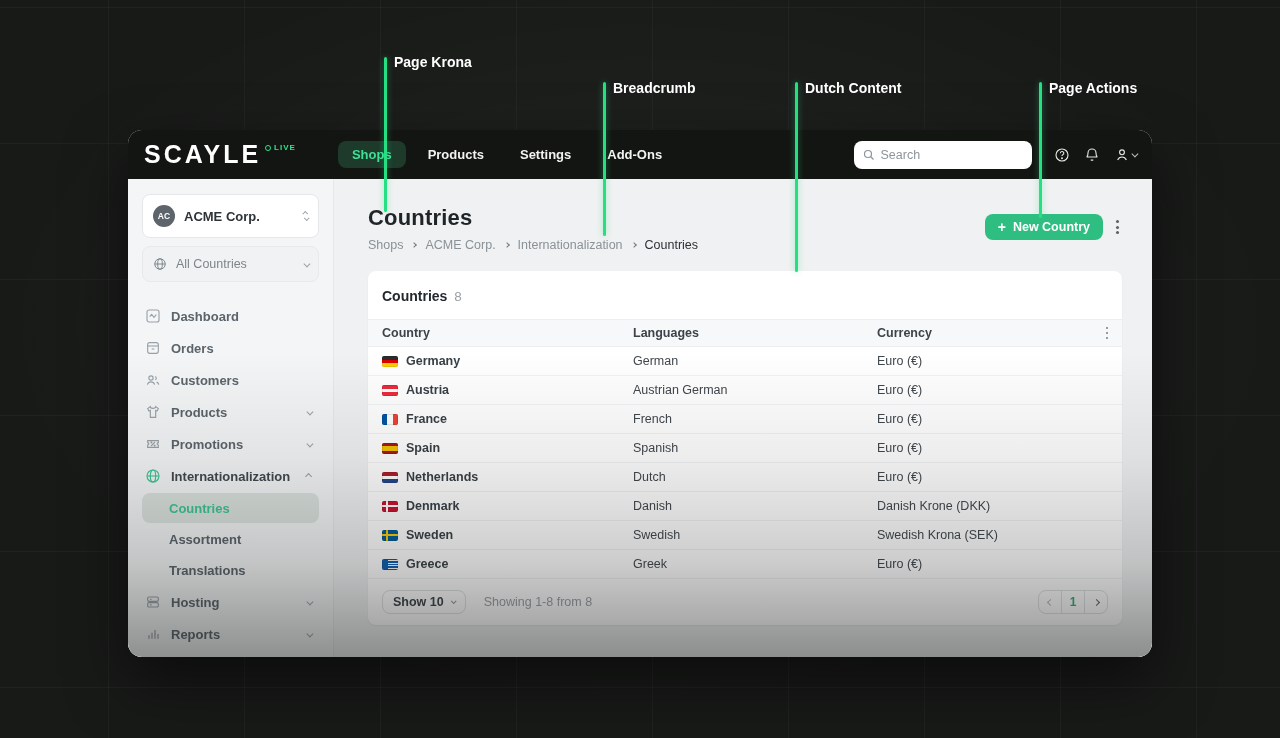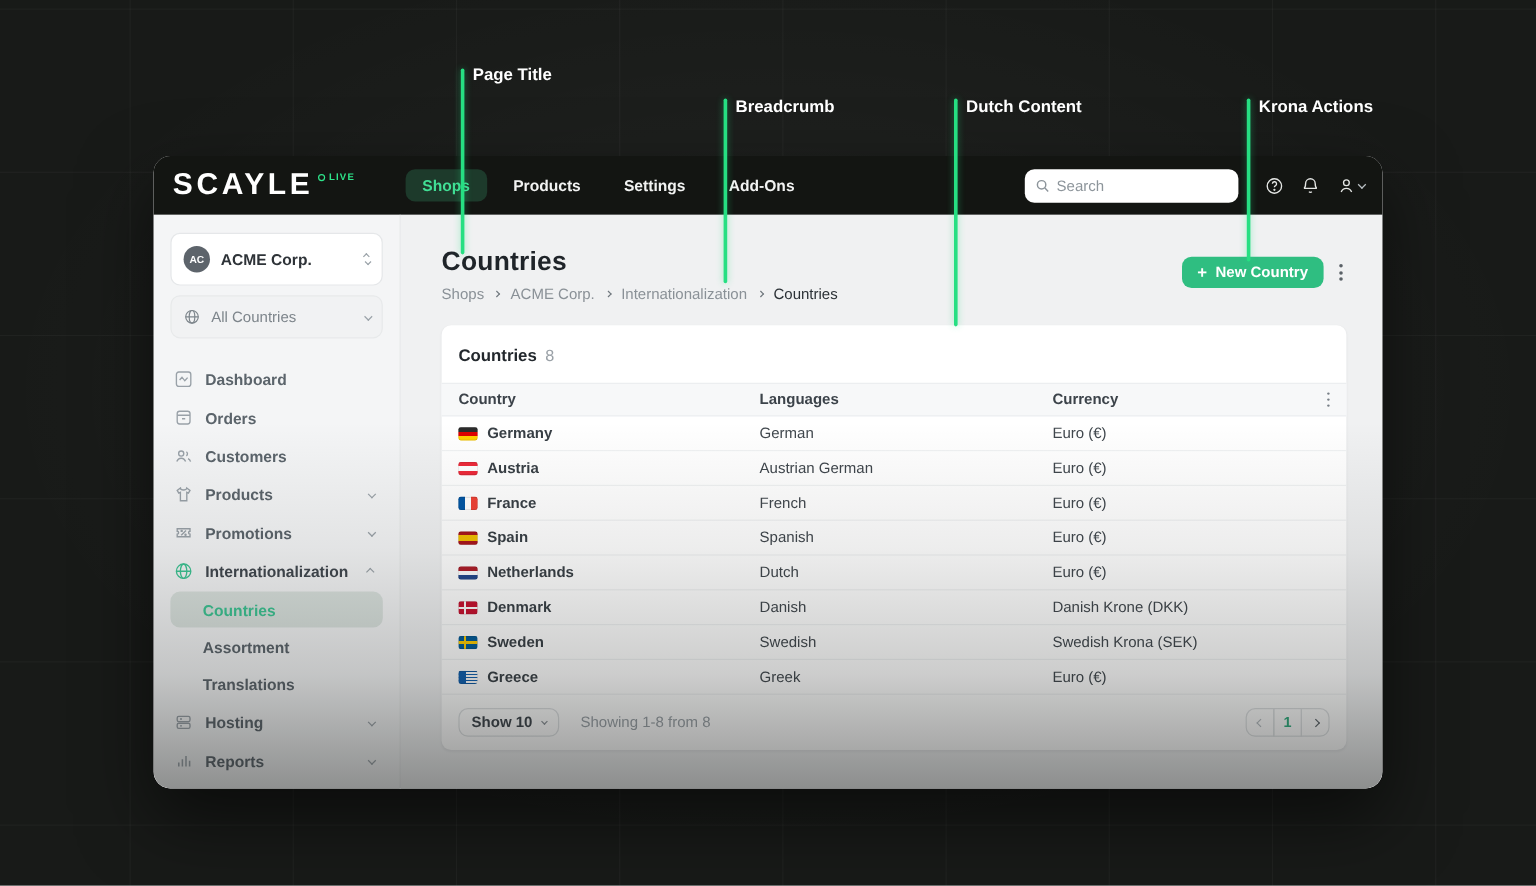--- a/index.html
+++ b/index.html
@@ -465,26 +465,26 @@
         </div>
       </div>
     </div>
   </div>
 
   <div class="fade"></div>
 </div>
 
 <div class="annotation">
   <div class="ann-line" style="left:384px;top:57px;height:155px;"></div>
-  <div class="ann-label" style="left:394px;top:54px;">Page Title</div>
+  <div class="ann-label" style="left:394px;top:54px;">Page Krona</div>
 </div>
 <div class="annotation">
   <div class="ann-line" style="left:603px;top:82px;height:154px;"></div>
   <div class="ann-label" style="left:613px;top:80px;">Breadcrumb</div>
 </div>
 <div class="annotation">
   <div class="ann-line" style="left:795px;top:82px;height:190px;"></div>
   <div class="ann-label" style="left:805px;top:80px;">Dutch Content</div>
 </div>
 <div class="annotation">
   <div class="ann-line" style="left:1039px;top:82px;height:136px;"></div>
-  <div class="ann-label" style="left:1049px;top:80px;">Krona Actions</div>
+  <div class="ann-label" style="left:1049px;top:80px;">Page Actions</div>
 </div>
 
 </body></html>

